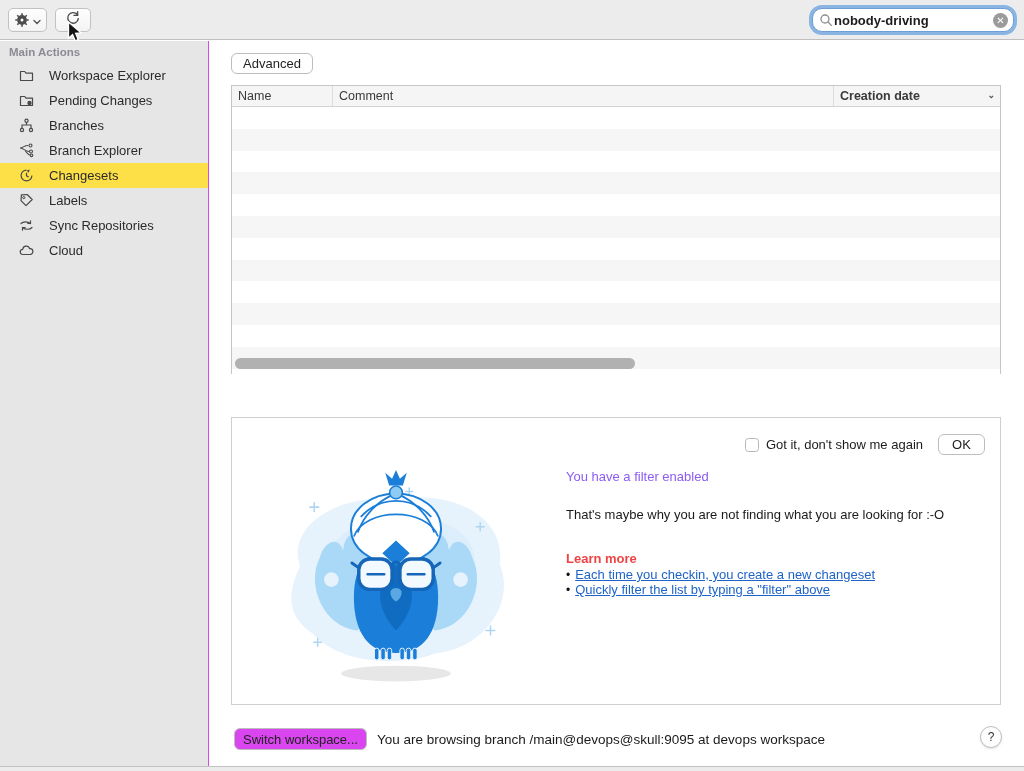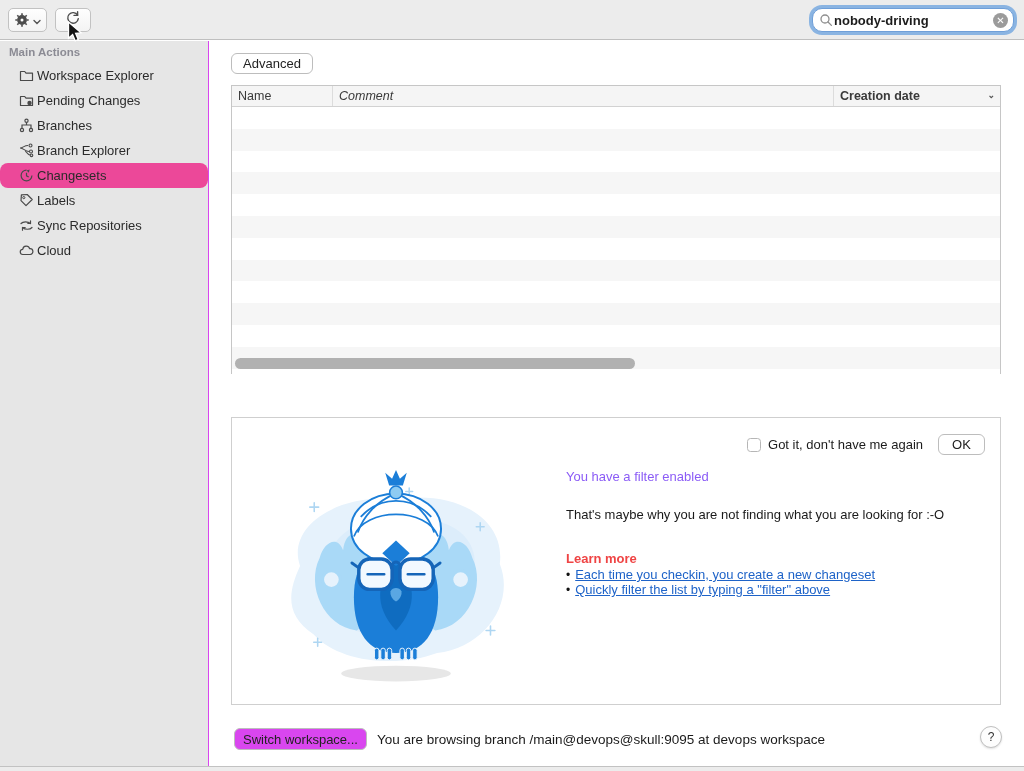--- a/index.html
+++ b/index.html
@@ -23,36 +23,36 @@
   .clear-btn { width:15px; height:15px; border-radius:50%; background:#9b9b9b; color:#fff;
                font-size:10px; line-height:15px; text-align:center; cursor:pointer; flex:0 0 auto; }
 
   
   .cursor { position:absolute; left:67px; top:21px; z-index:50; pointer-events:none; }
 
   
   .sidebar { position:absolute; left:0; top:41px; width:209px; height:725px;
              background:#e6e6e6; border-right:1px solid #d946ef; }
   .sb-header { padding:5px 0 5px 9px; font-size:11.5px; font-weight:bold; color:#8b8b94; }
-  .sb-item { height:25px; display:flex; align-items:center; padding-left:18px; gap:3px;
+  .sb-item { height:25px; display:flex; align-items:center; padding-left:18px; gap:15px;
              font-size:13px; color:#2b2b2b; cursor:default; }
-  .sb-item.selected { background:#ec4899;border-radius:8px; }
+  .sb-item.selected { background:#fde047; }
   .sb-icon { width:16px; height:16px; flex:0 0 auto; display:flex; align-items:center; justify-content:center; }
 
   
   .advanced-btn { position:absolute; left:231px; top:53px; width:82px; height:21px;
                   background:#fff; border:1px solid #bdbdbd; border-radius:6px;
                   font-size:13px; color:#222; font-family:"Liberation Sans",sans-serif; cursor:pointer; }
   .cs-table { position:absolute; left:231px; top:85px; width:770px; height:289px;
               border:1px solid #c6c6c6; background:#e5e5e5; }
   .thead { height:21px; background:#f5f5f5; border-bottom:1px solid #d2d2d2; display:flex;
            font-size:12.5px; color:#3a3a3a; align-items:center; }
   .th { padding-left:6px; height:100%; display:flex; align-items:center; }
   .th-name { width:101px; border-right:1px solid #dcdcdc; }
-  .th-comment { flex:1; border-right:1px solid #dcdcdc;font-style:italic; }
+  .th-comment { flex:1; border-right:1px solid #dcdcdc; }
   .th-date { width:166px; font-weight:bold; position:relative; }
   .sort-arrow { position:absolute; right:5px; top:4px; font-size:9px; color:#555; }
   .tbody { height:279px; background:repeating-linear-gradient(180deg,#ffffff 0 21.8px,#f6f6f6 21.8px 43.6px); }
   .hscroll-thumb { position:absolute; left:3px; bottom:4px; width:400px; height:11px;
                    background:#b1b1b1; border-radius:6px; cursor:grab; }
 
   
   .notice { position:absolute; left:231px; top:417px; width:770px; height:288px;
             border:1px solid #cfcfcf; background:#fff; }
   .dismiss-row { position:absolute; top:19px; right:77px; display:flex; align-items:center; gap:7px; }
@@ -237,21 +237,21 @@
         <span class="sort-arrow">⌄</span>
       </div>
     </div>
     <div class="tbody"></div>
     <div class="hscroll-thumb"></div>
   </div>
 
   <div class="notice">
     <div class="dismiss-row">
       <span class="checkbox"></span>
-      <span class="dismiss-label">Got it, don't have me again</span>
+      <span class="dismiss-label">Got it, don't show me again</span>
     </div>
     <button class="ok-btn">OK</button>
 
     <div class="notice-title">You have a filter enabled</div>
     <div class="notice-sub">That's maybe why you are not finding what you are looking for :-O</div>
     <div class="learn-heading">Learn more</div>
     <div class="link-row" style="top:149px;">
       <span class="bullet">•</span>
       <a>Each time you checkin, you create a new changeset</a>
     </div>

